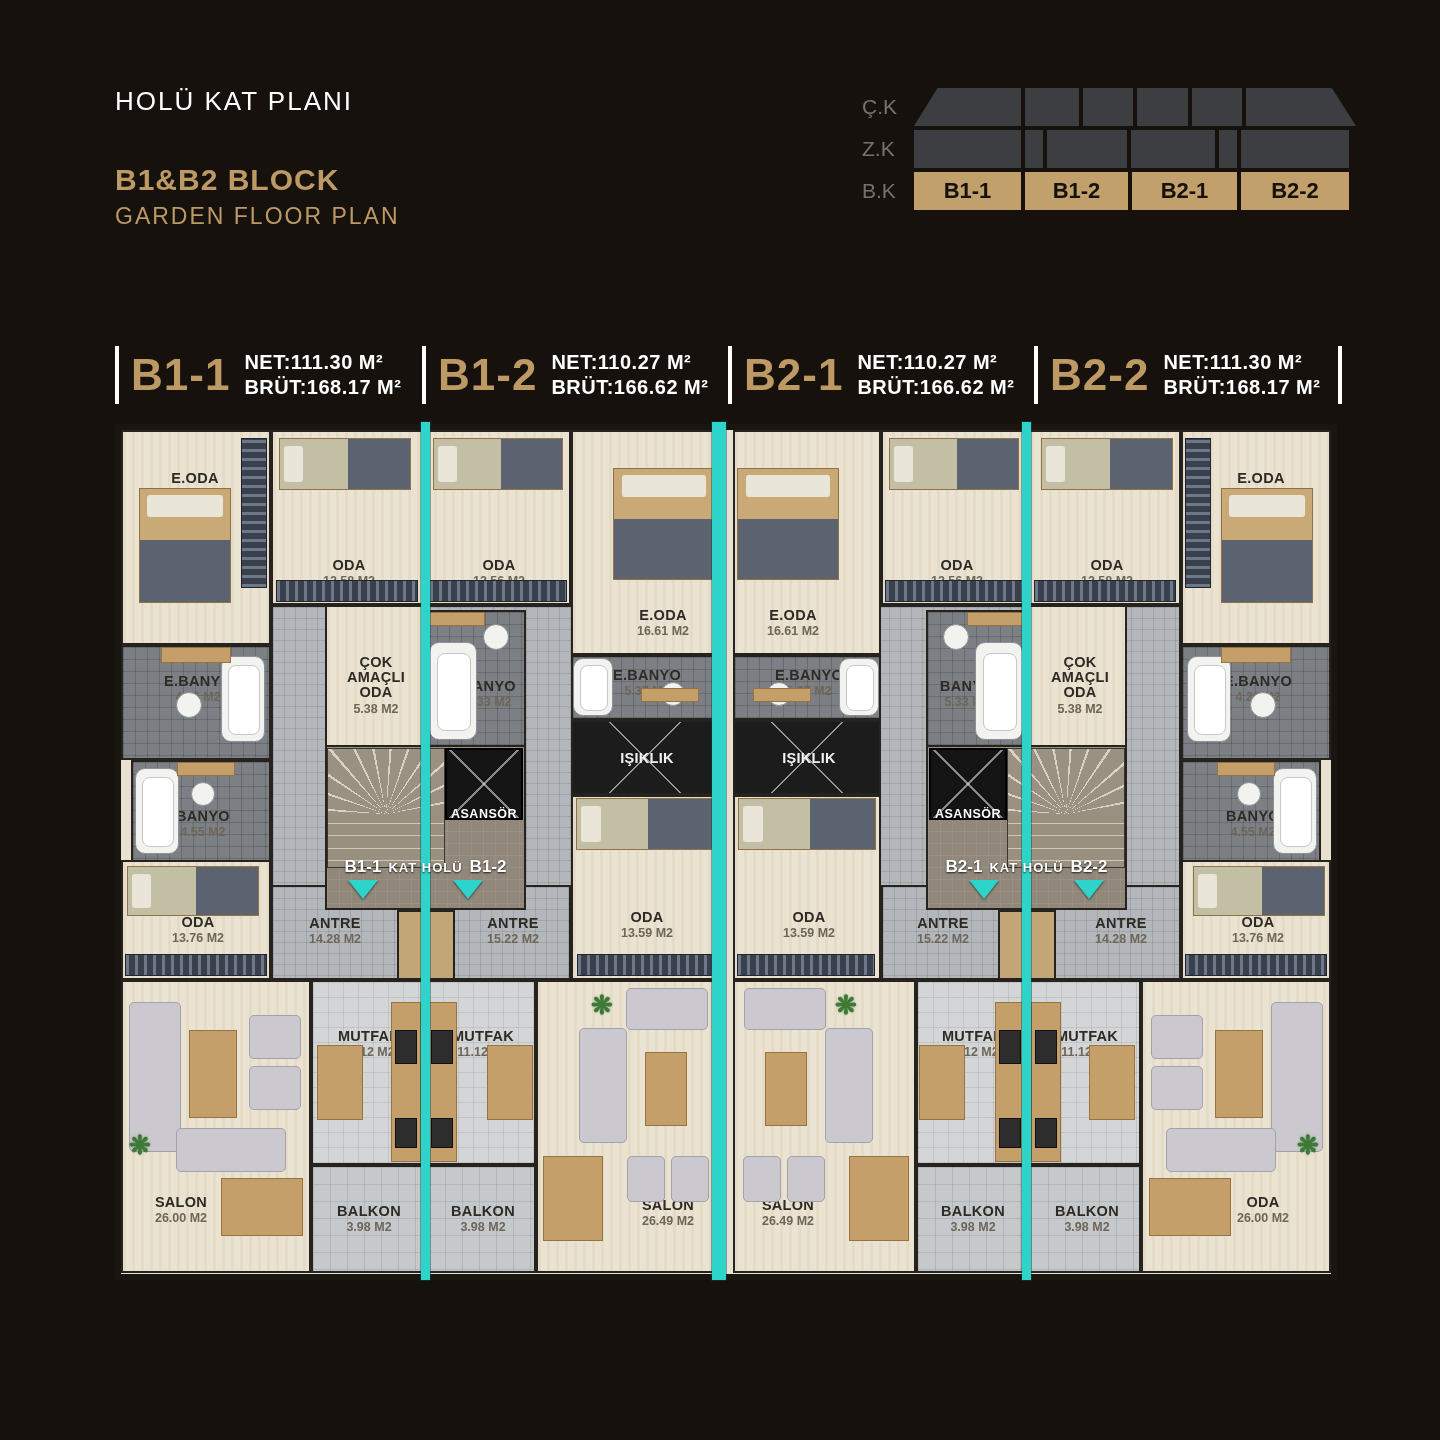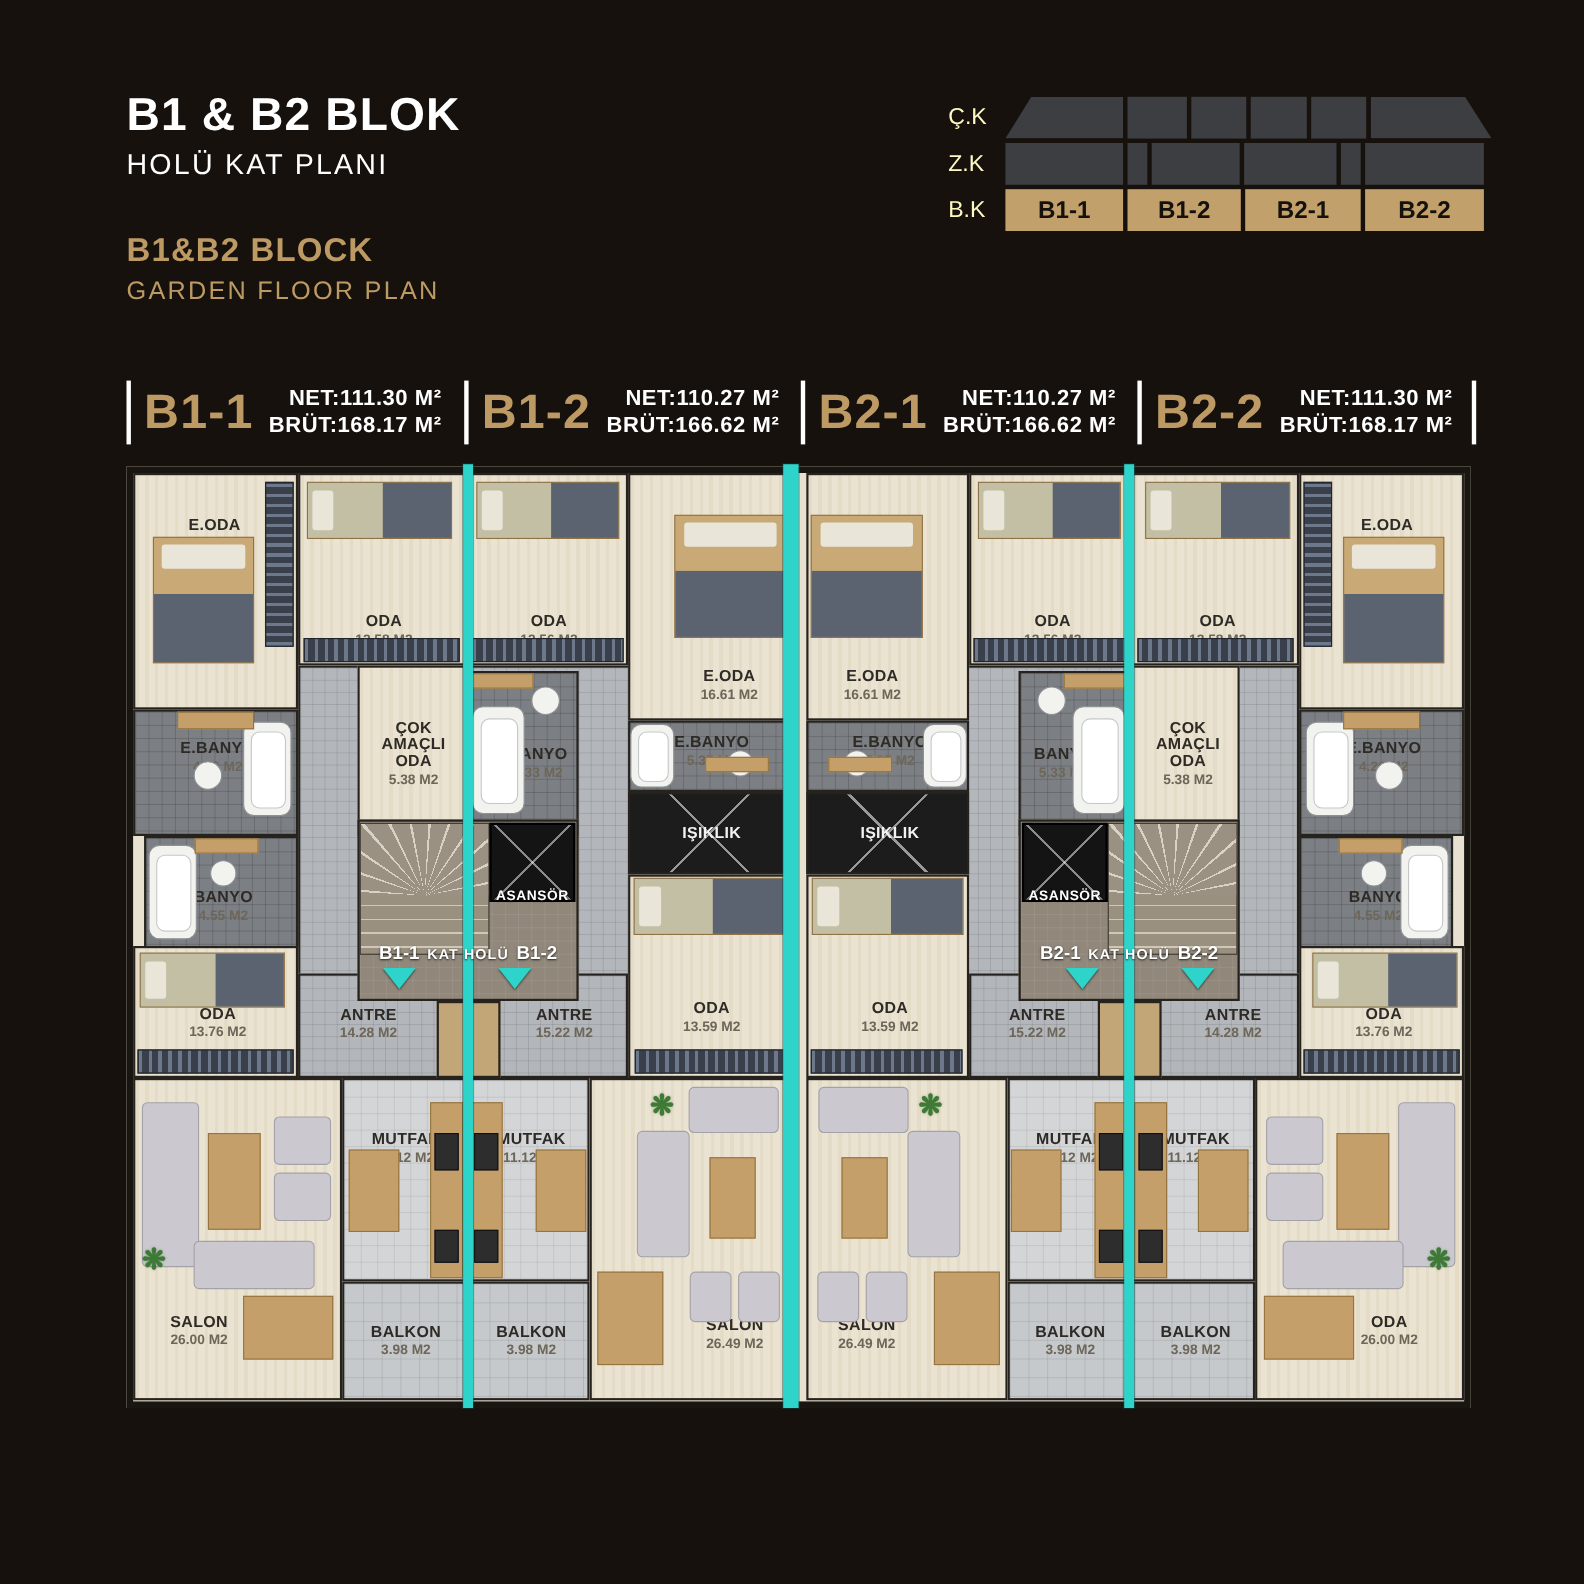--- a/index.html
+++ b/index.html
@@ -7,33 +7,33 @@
         font-family:"Liberation Sans", sans-serif;}
   
   .title-block{position:absolute;left:115px;top:80px;color:#fff;}
   .title{font-size:42px;font-weight:800;letter-spacing:1px;}
   .subtitle{font-size:26px;font-weight:400;letter-spacing:2px;margin-top:6px;}
   .title-en{font-size:30px;font-weight:700;letter-spacing:1px;color:#bd9a64;margin-top:46px;}
   .subtitle-en{font-size:23px;font-weight:400;letter-spacing:2px;color:#bd9a64;margin-top:6px;}
   
   .stack{position:absolute;left:862px;top:88px;}
   .stack-row{display:flex;align-items:center;margin-bottom:4px;height:38px;}
-  .stack-label{width:52px;color:#fef9c3;font-size:21px;font-weight:500;text-align:left;flex:0 0 52px;}
+  .stack-label{width:52px;color:#737373;font-size:21px;font-weight:500;text-align:left;flex:0 0 52px;}
   .stack-blocks{display:flex;gap:4px;height:100%;}
   .sblock{background:#3d3e41;height:100%;}
   .sblock.tan{background:#c2a06c;display:flex;align-items:center;justify-content:center;
               color:#15110c;font-weight:800;font-size:22px;}
   .sblock.clip-tl{clip-path:polygon(22% 0,100% 0,100% 100%,0 100%);}
   .sblock.clip-tr{clip-path:polygon(0 0,78% 0,100% 100%,0 100%);}
   
   .unit-headers{position:absolute;left:0;top:346px;width:1440px;height:72px;}
   .uh-group{position:absolute;top:0;display:flex;align-items:center;}
   .uh-bar{width:4px;height:58px;background:#fff;margin-right:12px;}
   .uh-code{font-size:44px;font-weight:800;color:#bd9a64;letter-spacing:1px;margin-right:14px;}
-  .uh-lines{display:flex;flex-direction:column;justify-content:center;align-items:flex-end;}
+  .uh-lines{display:flex;flex-direction:column;justify-content:center;}
   .uh-line{color:#fff;font-size:20px;font-weight:700;line-height:1.25;letter-spacing:.5px;}
   .uh-endbar{position:absolute;top:0;width:4px;height:58px;background:#fff;}
   
   .plan{position:absolute;left:115px;top:424px;width:1210px;height:844px;background:#e9e1cf;
         border:6px solid #191611;box-sizing:content-box;}
   .room{position:absolute;border:2px solid #26231e;box-sizing:border-box;}
   .t-cream{background:#ebe3d1;
      background-image:repeating-linear-gradient(90deg,rgba(146,116,77,.07) 0 3px,transparent 3px 9px);}
   .t-hall{background:#b3b7bb;
      background-image:linear-gradient(rgba(0,0,0,.10) 1px,transparent 1px),
@@ -105,21 +105,20 @@
   .f-counter{background:#c49f6a;border:1px solid #96743f;}
   .f-stove{background:#2d2d2d;border:1px solid #111;}
   .f-plant{color:#3c7a35;font-weight:700;line-height:1;z-index:3;text-shadow:0 0 2px rgba(30,80,20,.5);}
 </style>
 </head>
 <body>
 
 <div class="page">
 
   <div class="title-block">
-    <div class="title">B1 &amp; B2 BLOK</div>
     <div class="subtitle">HOLÜ KAT PLANI</div>
     <div class="title-en">B1&amp;B2 BLOCK</div>
     <div class="subtitle-en">GARDEN FLOOR PLAN</div>
   </div>
 
   <div class="stack" id="stack">
       <div class="stack-row">
         <div class="stack-label">Ç.K</div>
         <div class="stack-blocks">
           <div class="sblock clip-tl" style="width: 107px;"></div>

